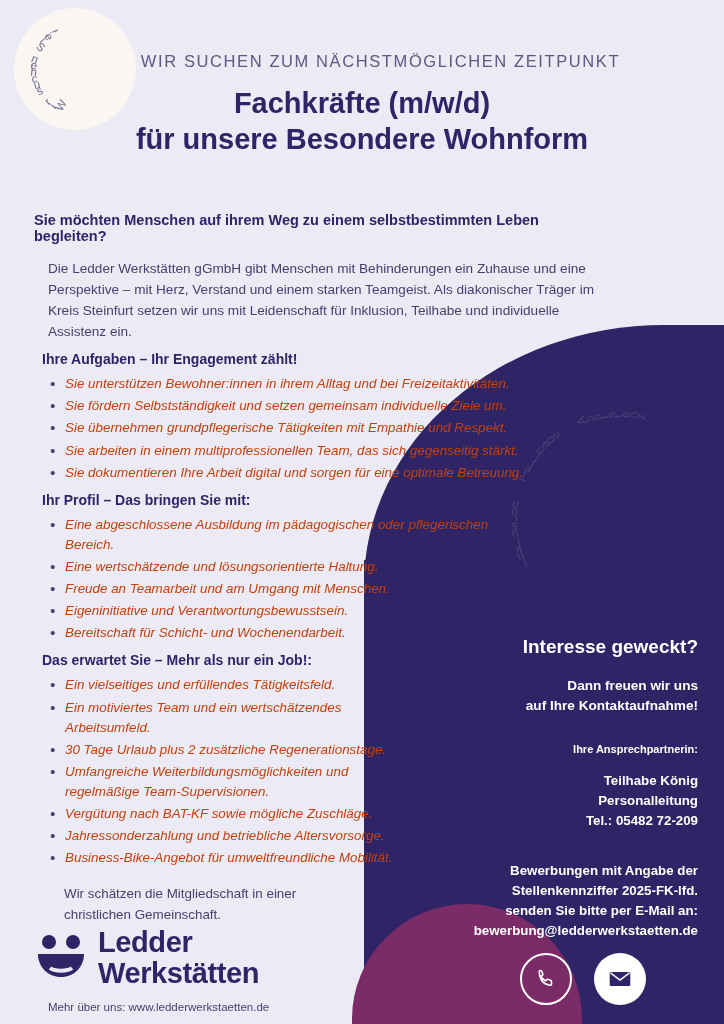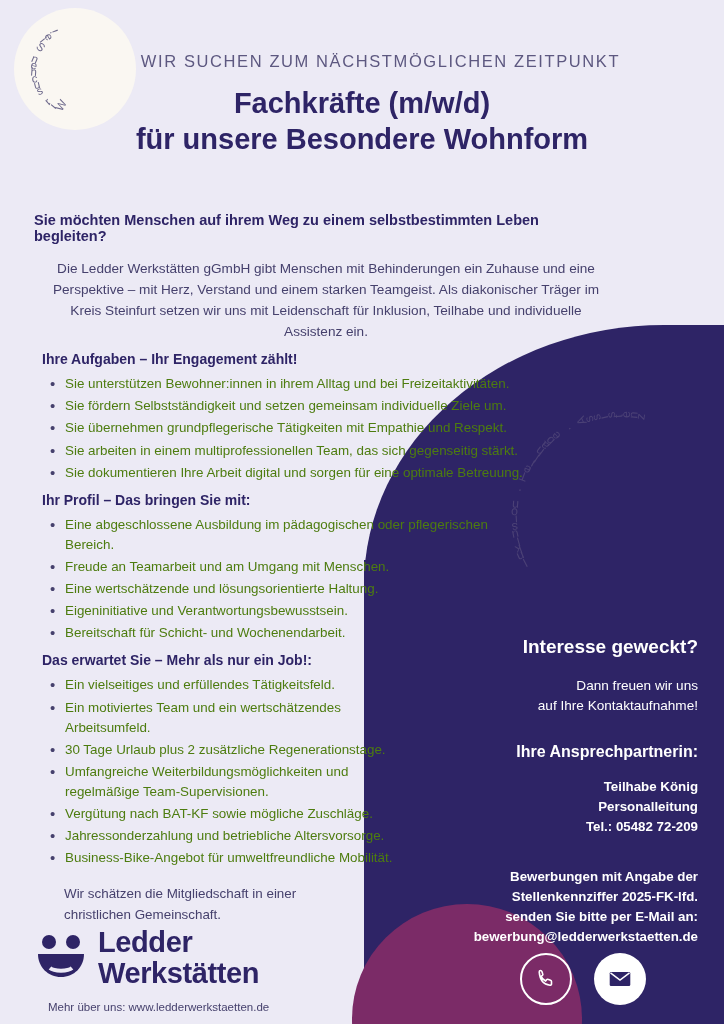--- a/index.html
+++ b/index.html
@@ -117,43 +117,43 @@
     color: #2e2466;
     font-size: 14.5px;
     font-weight: bold;
     margin-bottom: 14px;
   }
   .lead-p {
     font-size: 13.6px;
     line-height: 1.55;
     color: #46416d;
     padding: 0 6px 0 14px;
-    text-align: center;
   }
   .sec {
     margin-top: 9px;
   }
   .sec h3 {
     color: #2e2466;
     font-size: 14px;
     font-weight: bold;
     margin-left: 8px;
     margin-bottom: 7px;
   }
   .sec ul {
     list-style: none;
     margin-left: 14px;
   }
   .sec ul li {
     position: relative;
     padding-left: 17px;
     font-size: 13.4px;
     line-height: 1.5;
-    color: #4d7c0f;
+    color: #c2410c;
     margin-bottom: 2px;
+    font-style: italic;
   }
   .sec ul li::before {
     content: "\2022";
     position: absolute;
     left: 2px; top: -1px;
     font-size: 15px;
     color: #46416d;
   }
   .sec.narrow ul li { max-width: 470px; }
   .sec.narrow2 ul li { max-width: 360px; }
@@ -175,26 +175,26 @@
     color: #ffffff;
     z-index: 7;
   }
   .panel-h {
     font-size: 19px;
     font-weight: bold;
     margin-bottom: 18px;
   }
   .panel-sub {
     font-size: 13.6px;
-    font-weight: normal;
+    font-weight: bold;
     line-height: 1.45;
   }
   .panel-label {
     margin-top: 28px;
-    font-size: 16px;
+    font-size: 11px;
     font-weight: bold;
   }
   .panel-person {
     margin-top: 16px;
     font-size: 13.3px;
     font-weight: bold;
     line-height: 1.5;
   }
   .panel-apply {
     margin-top: 30px;
@@ -327,22 +327,22 @@
         <li>Sie übernehmen grundpflegerische Tätigkeiten mit Empathie und Respekt.</li>
         <li>Sie arbeiten in einem multiprofessionellen Team, das sich gegenseitig stärkt.</li>
         <li>Sie dokumentieren Ihre Arbeit digital und sorgen für eine optimale Betreuung.</li>
       </ul>
     </div>
 
     <div class="sec narrow">
       <h3>Ihr Profil – Das bringen Sie mit:</h3>
       <ul>
         <li>Eine abgeschlossene Ausbildung im pädagogischen oder pflegerischen Bereich.</li>
+        <li>Eine wertschätzende und lösungsorientierte Haltung.</li>
         <li>Freude an Teamarbeit und am Umgang mit Menschen.</li>
-        <li>Eine wertschätzende und lösungsorientierte Haltung.</li>
         <li>Eigeninitiative und Verantwortungsbewusstsein.</li>
         <li>Bereitschaft für Schicht- und Wochenendarbeit.</li>
       </ul>
     </div>
 
     <div class="sec narrow2">
       <h3>Das erwartet Sie – Mehr als nur ein Job!:</h3>
       <ul>
         <li>Ein vielseitiges und erfüllendes Tätigkeitsfeld.</li>
         <li>Ein motiviertes Team und ein wertschätzendes Arbeitsumfeld.</li>

